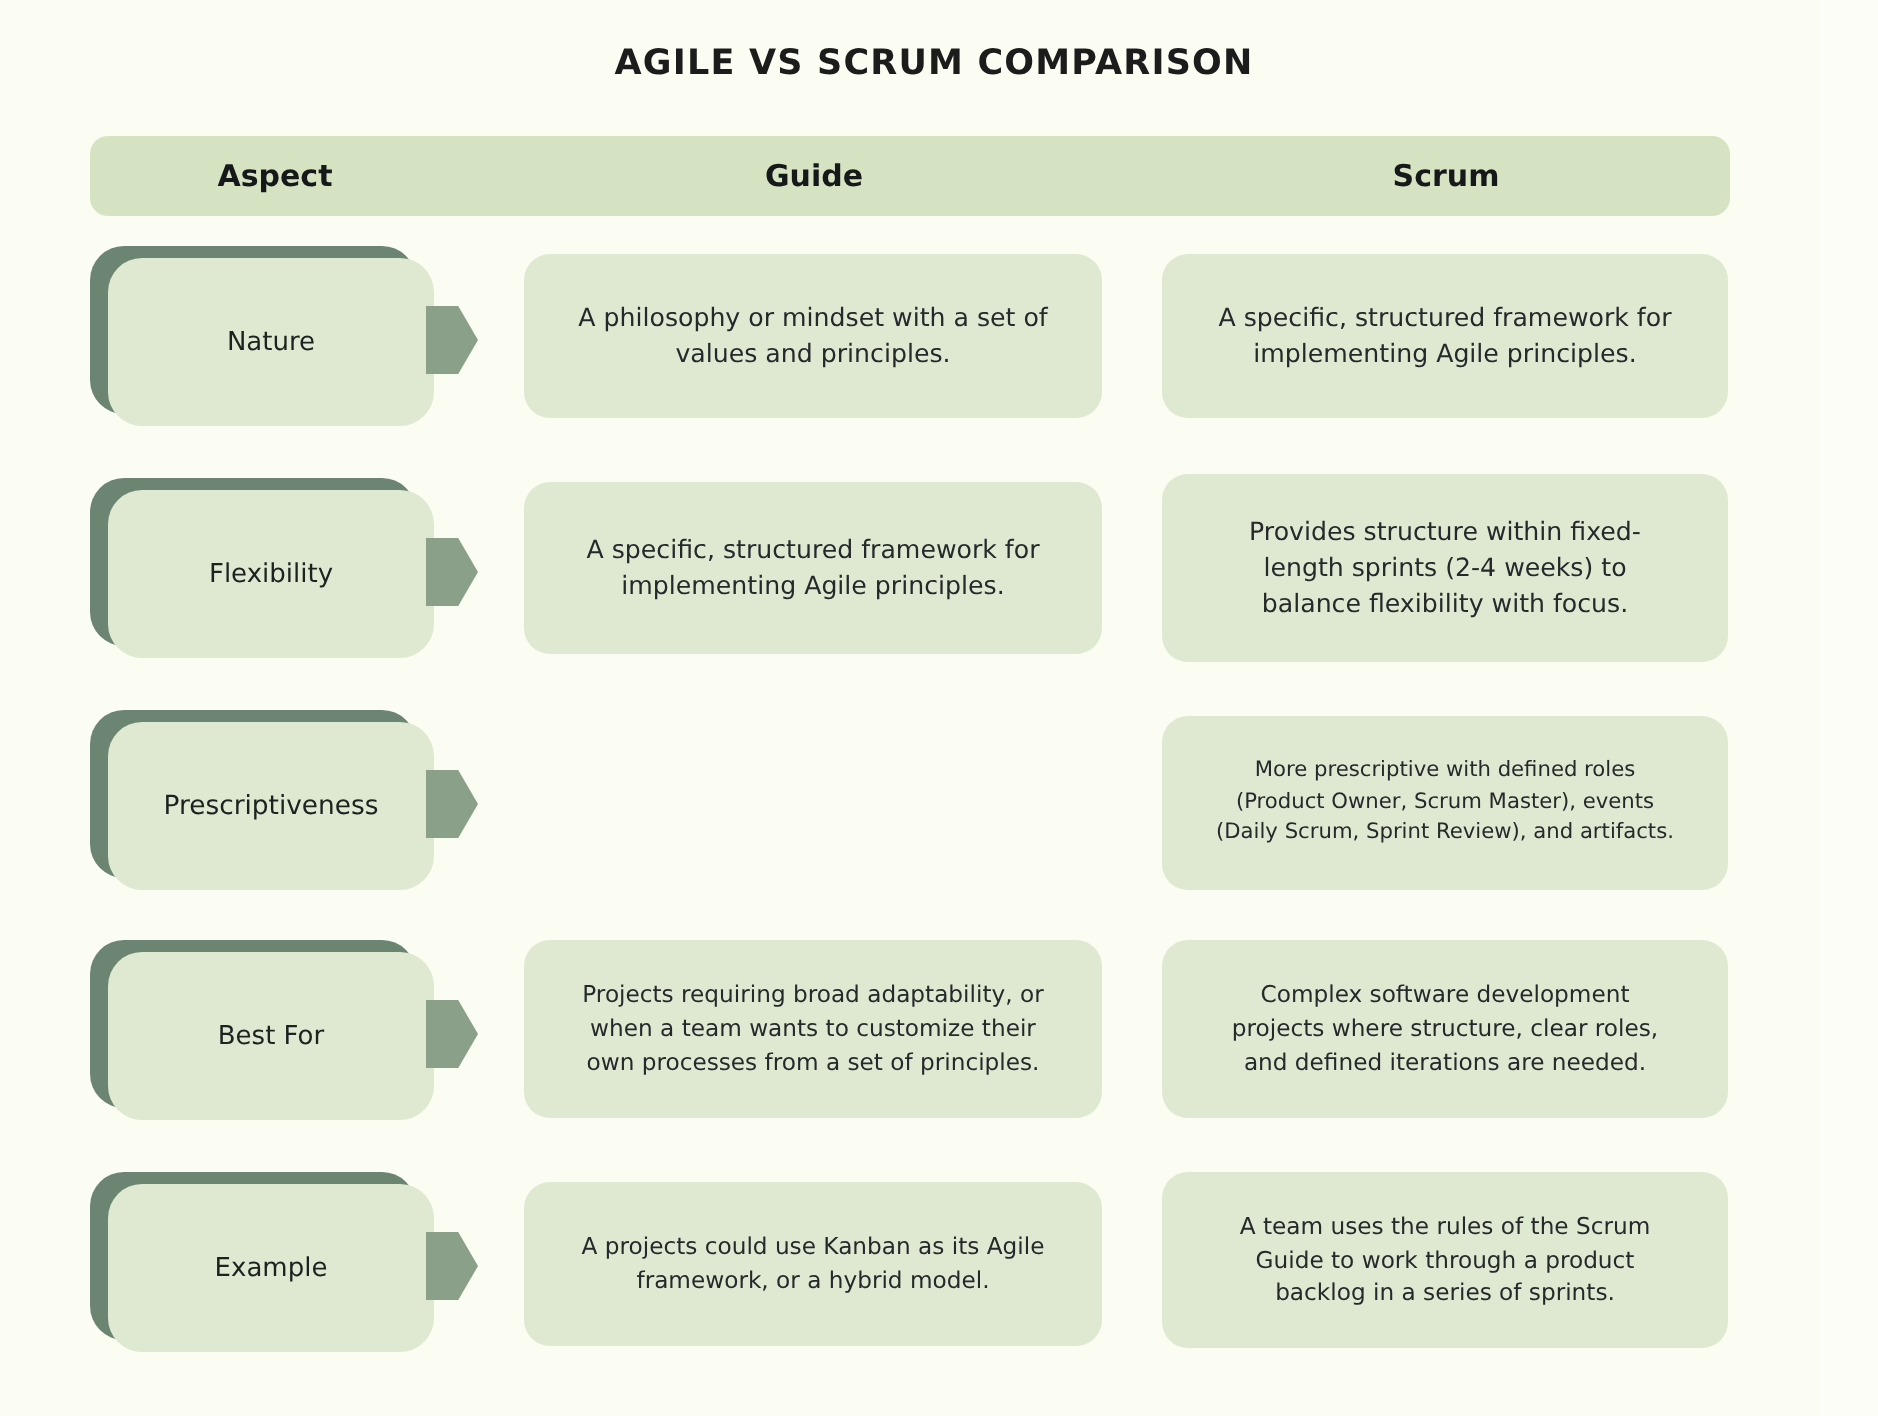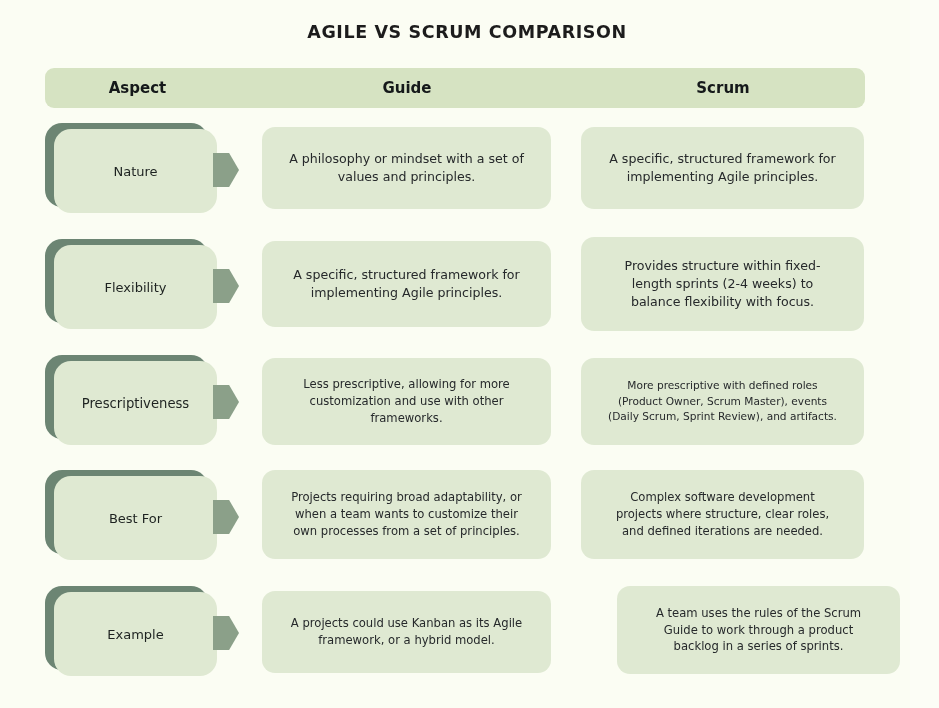--- a/index.html
+++ b/index.html
@@ -200,23 +200,20 @@
     </div>
   </div>
 
   <div class="row" style="top:355px; height:90px;">
     <div class="aspect">
       <div class="aspect-shadow"></div>
       <div class="aspect-pill"></div>
       <div class="aspect-label small">Prescriptiveness</div>
       <div class="aspect-arrow"></div>
     </div>
-    <div class="cell c-agile" style="top:3px; height:87px;">
-      <p class="fs-12">Less prescriptive, allowing for more customization and use with other frameworks.</p>
-    </div>
     <div class="cell c-scrum" style="top:3px; height:87px;">
       <p class="fs-11">More prescriptive with defined roles (Product Owner, Scrum Master), events (Daily Scrum, Sprint Review), and artifacts.</p>
     </div>
   </div>
 
   <div class="row" style="top:470px; height:90px;">
     <div class="aspect">
       <div class="aspect-shadow"></div>
       <div class="aspect-pill"></div>
       <div class="aspect-label">Best For</div>
@@ -233,18 +230,18 @@
   <div class="row" style="top:586px; height:90px;">
     <div class="aspect">
       <div class="aspect-shadow"></div>
       <div class="aspect-pill"></div>
       <div class="aspect-label">Example</div>
       <div class="aspect-arrow"></div>
     </div>
     <div class="cell c-agile" style="top:5px; height:82px;">
       <p class="fs-12">A projects could use Kanban as its Agile framework, or a hybrid model.</p>
     </div>
-    <div class="cell c-scrum" style="top:0px; height:88px;margin-left:36px;">
+    <div class="cell c-scrum" style="top:0px; height:88px;">
       <p class="fs-12">A team uses the rules of the Scrum Guide to work through a product backlog in a series of sprints.</p>
     </div>
   </div>
 
 </div>
 
 </body></html>

